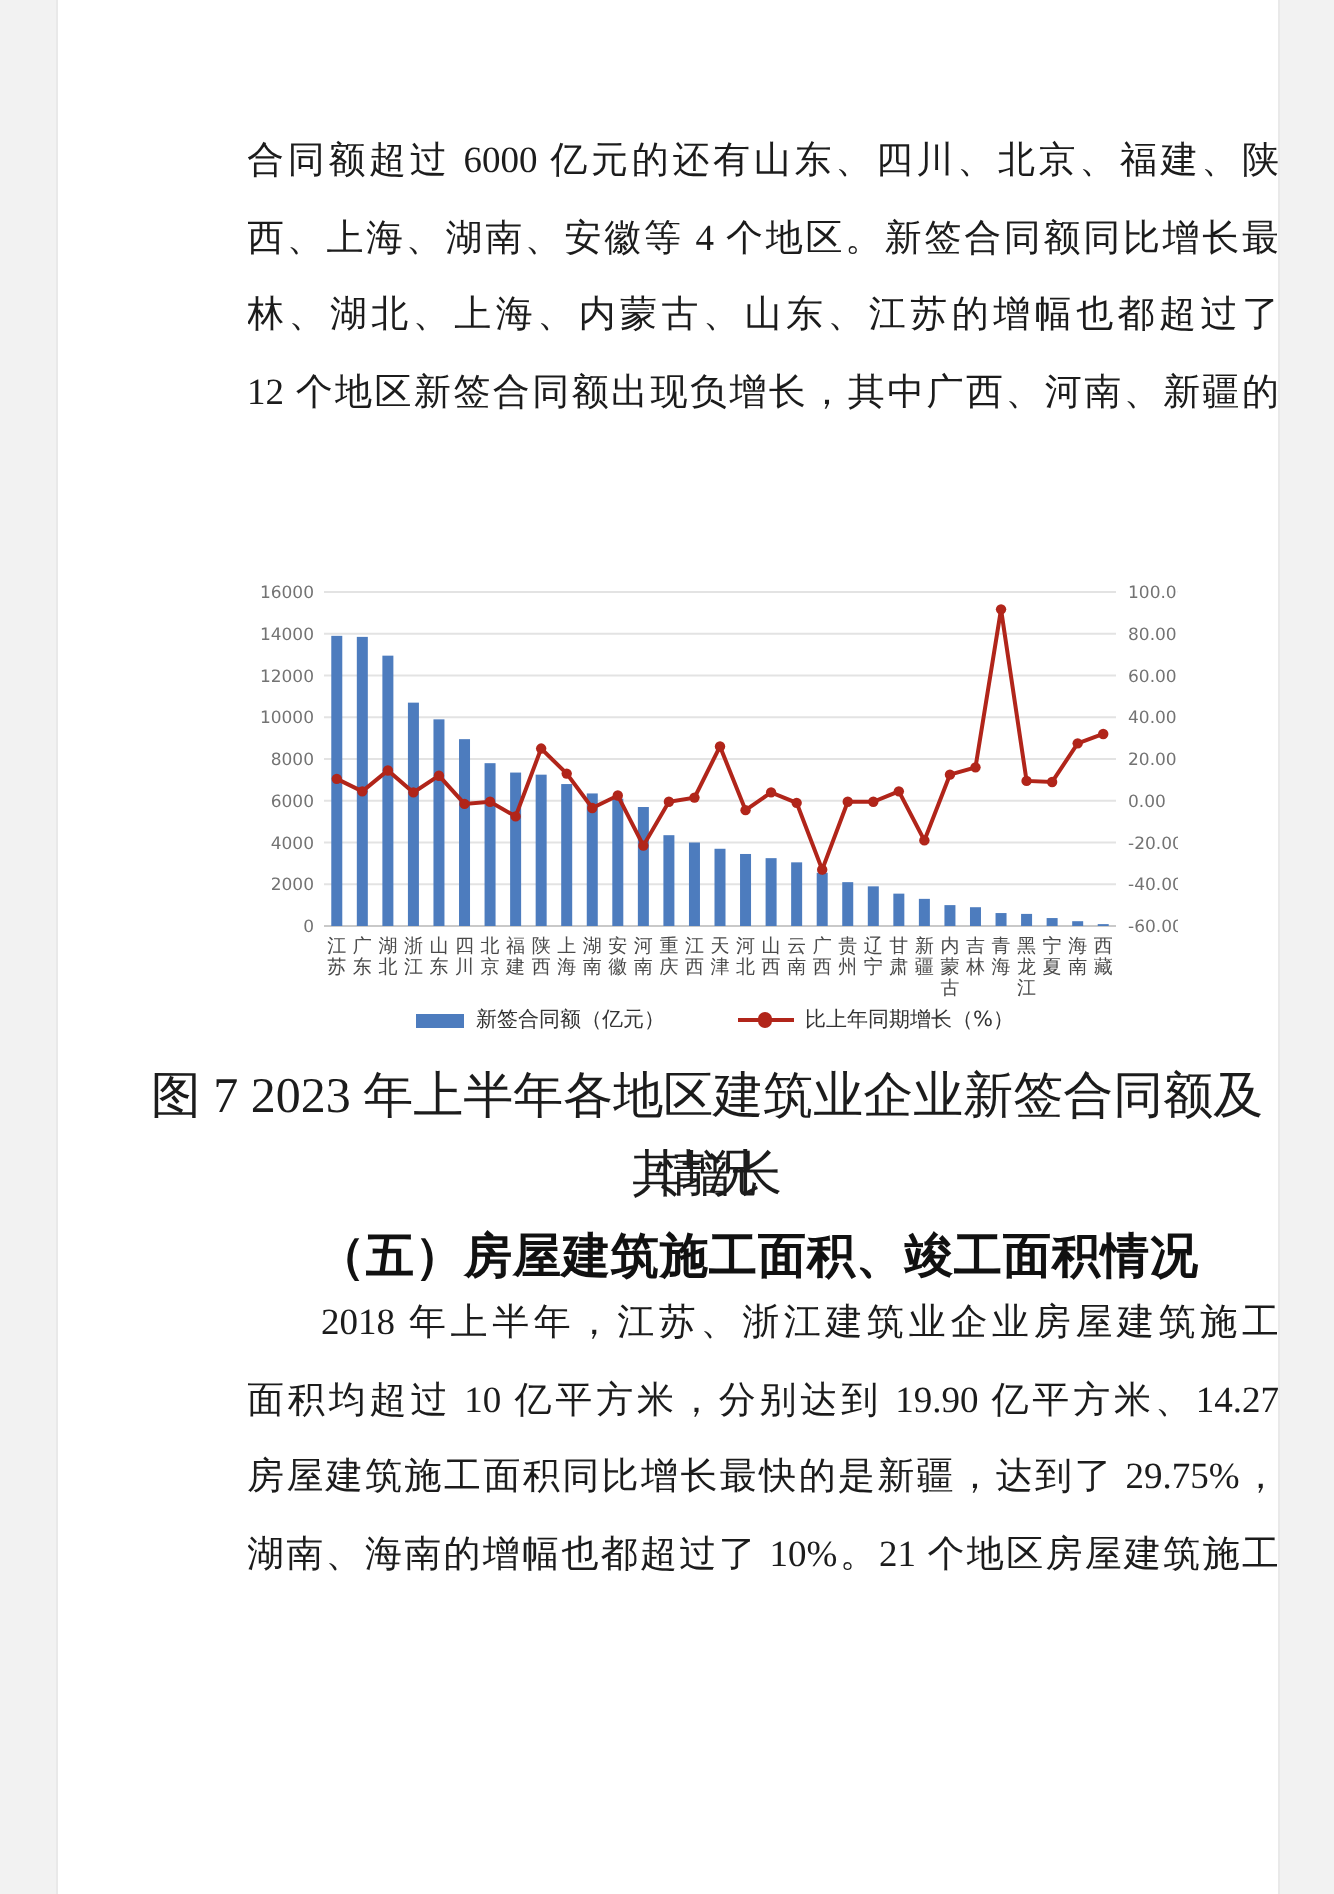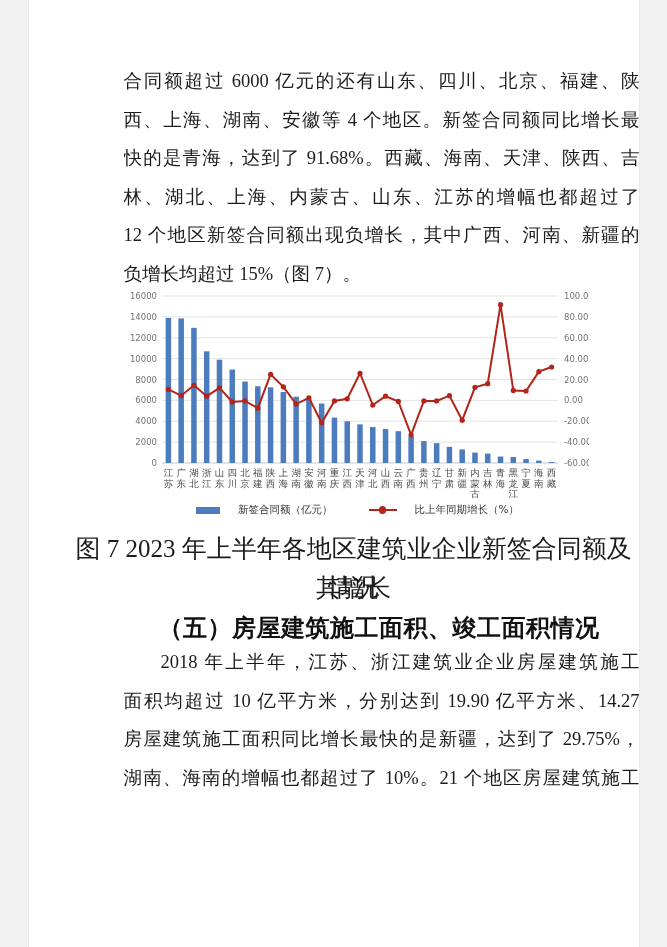--- a/index.html
+++ b/index.html
@@ -29,37 +29,35 @@
   .chart {
     position:absolute; left:98px; top:288px; width:462px; height:240px;
     font-family:"DejaVu Sans","Liberation Sans",sans-serif;
   }
   .chart svg { position:absolute; left:0; top:0; }
   .legend {
     position:absolute; left:0; top:215px; width:100%;
     display:flex; justify-content:center; align-items:center; gap:36px;
     font-size:10.5px; color:#333;
   }
-  .legend-item { display:flex; align-items:center; gap:18px; }
+  .legend-item { display:flex; align-items:center; gap:6px; }
   .sw-bar { display:inline-block; width:24px; height:7px; }
   .sw-line { display:inline-block; position:relative; width:28px; height:2.5px; }
   .sw-line .dot { position:absolute; left:10px; top:-2.5px; width:7.5px; height:7.5px; border-radius:50%; }
 </style>
 </head>
 <body>
 
 <div class="page">
 
   <div class="textblock para1">
       <div class="line">合同额超过 6000 亿元的还有山东、四川、北京、福建、陕</div>
       <div class="line">西、上海、湖南、安徽等 4 个地区。新签合同额同比增长最</div>
-      <div class="line">快的是青海，达到了 91.68%。西藏、海南、天津、陕西、吉</div>
       <div class="line">林、湖北、上海、内蒙古、山东、江苏的增幅也都超过了 10%。</div>
       <div class="line">12 个地区新签合同额出现负增长，其中广西、河南、新疆的</div>
-      <div class="line short">负增长均超过 15%（图 7）。</div>
     </div>
 
   <div class="chart">
     <svg width="462" height="212">
         <line x1="35" x2="431" y1="8" y2="8" stroke="#e3e3e3" stroke-width="1"></line>
         <text x="30" y="11" text-anchor="end" font-size="8.5" fill="#737373">16000</text>
         <text x="437" y="11" font-size="8.5" fill="#737373">100.00</text>
         <line x1="35" x2="431" y1="28.875" y2="28.875" stroke="#e3e3e3" stroke-width="1"></line>
         <text x="30" y="31.875" text-anchor="end" font-size="8.5" fill="#737373">14000</text>
         <text x="437" y="31.875" font-size="8.5" fill="#737373">80.00</text>

